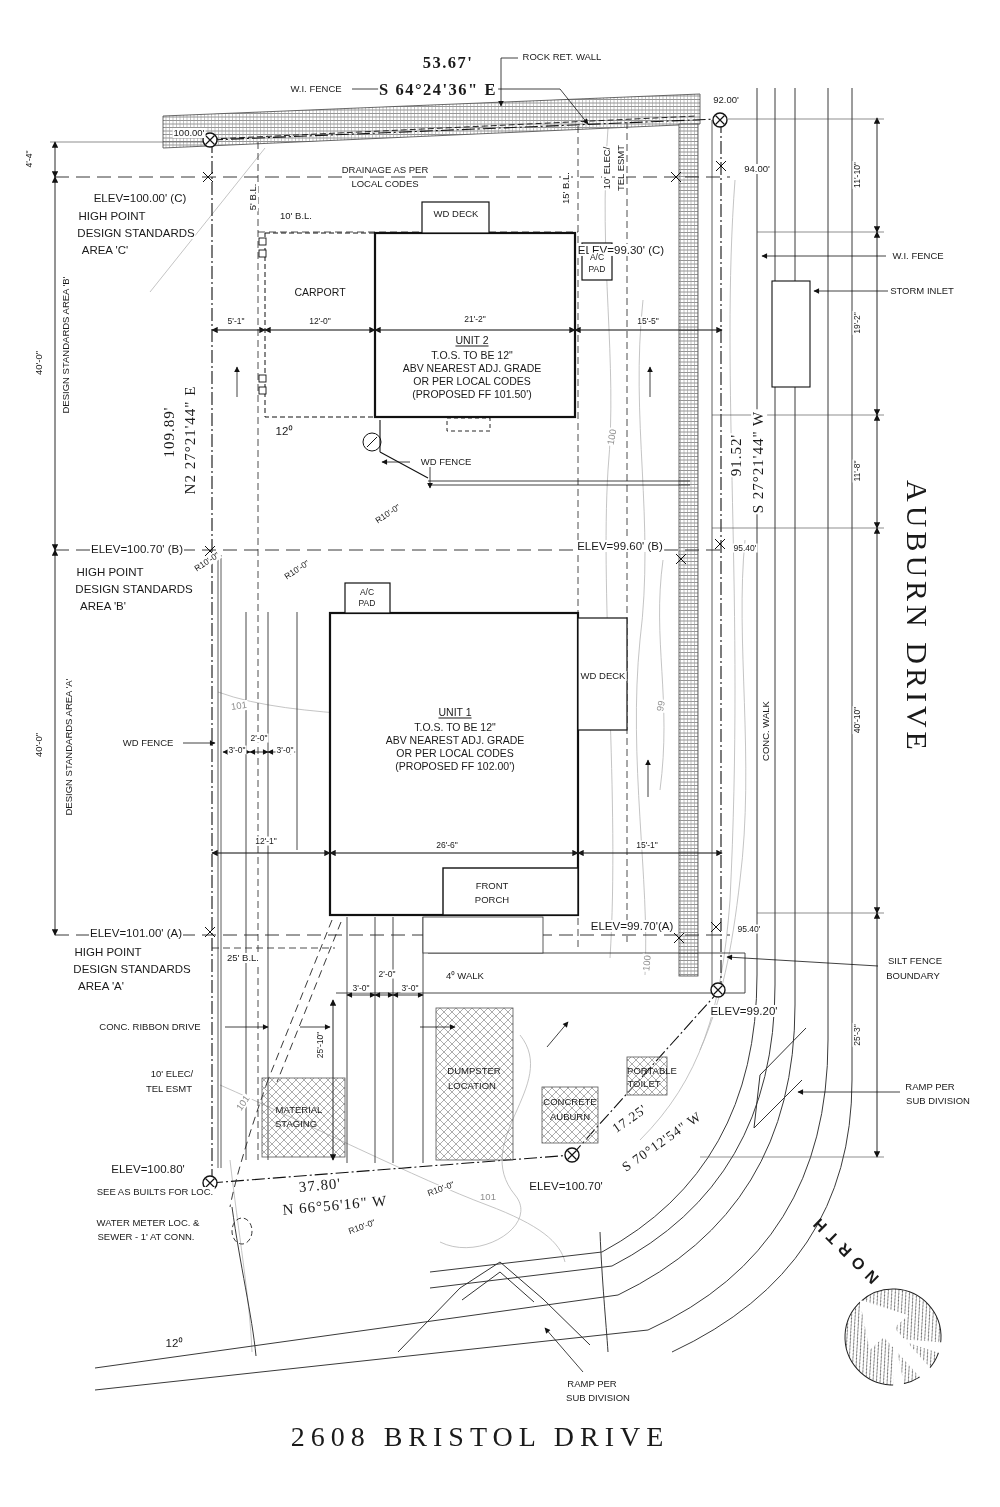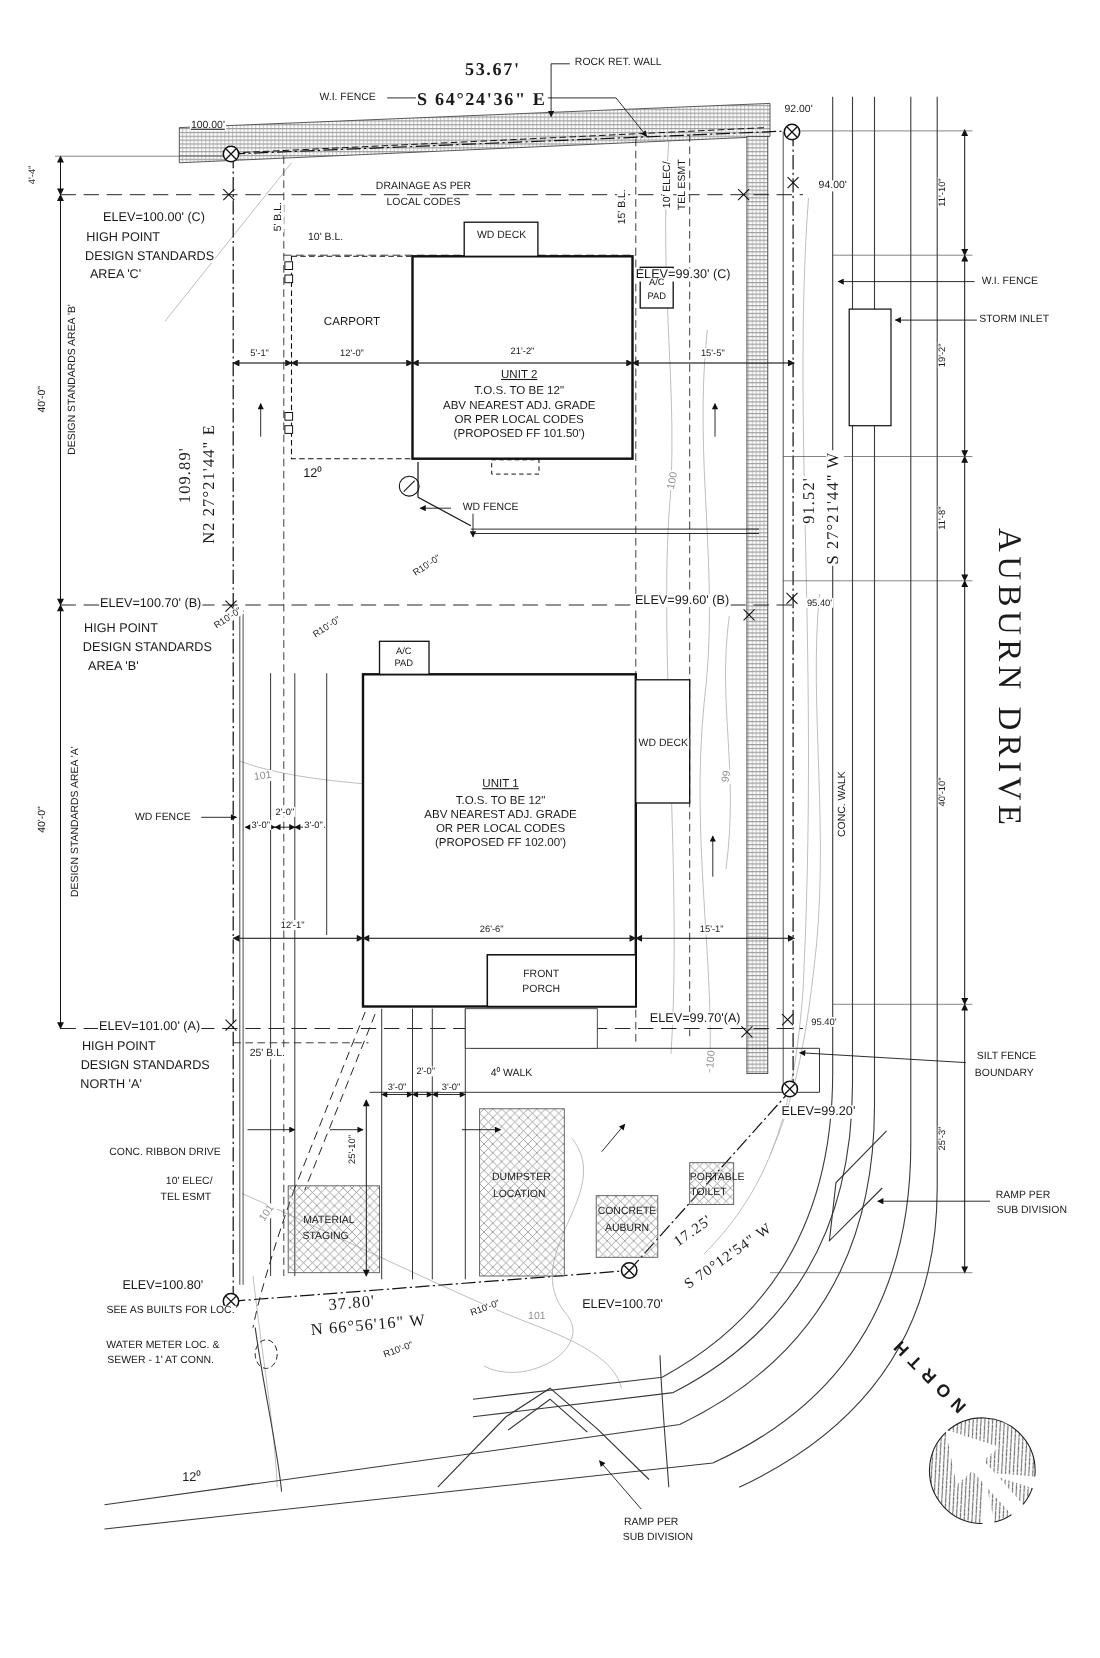--- a/index.html
+++ b/index.html
@@ -250,21 +250,21 @@
     <rect x="-7" y="-8" width="14" height="58" fill="#fff"></rect>
     <polygon points="0,2 -36,40 -26,47" fill="#fff"></polygon>
     <polygon points="0,2 36,40 26,47" fill="#fff"></polygon>
   </g>
 </svg>
 
 <div class="lb sf b16" style="left:428px;top:63px;margin-left:20px;">53.67'</div>
 <div class="lb sf b16" style="left:438px;top:90px;">S 64°24'36" E</div>
 <div class="lb s9" style="left:316px;top:89px;">W.I. FENCE</div>
 <div class="lb s9" style="left:562px;top:57px;">ROCK RET. WALL</div>
-<div class="lb s9" style="left:189px;top:114px;text-decoration:underline;">100.00'</div>
+<div class="lb s9" style="left:189px;top:133px;">100.00'</div>
 <div class="lb s9" style="left:726px;top:100px;text-align:right;">92.00'</div>
 <div class="lb s9" style="left:757px;top:169px;">94.00'</div>
 <div class="lb s9" style="left:385px;top:170px;">DRAINAGE AS PER</div>
 <div class="lb s9" style="left:385px;top:184px;">LOCAL CODES</div>
 <div class="lb s9" style="left:607px;top:168px;transform:translate(-50%,-50%) rotate(-90deg);">10' ELEC/</div>
 <div class="lb s9" style="left:621px;top:168px;transform:translate(-50%,-50%) rotate(-90deg);">TEL ESMT</div>
 <div class="lb s11" style="left:621px;top:202px;margin-top:48px;">ELEV=99.30' (C)</div>
 <div class="lb s9" style="left:253px;top:197px;transform:translate(-50%,-50%) rotate(-90deg);">5' B.L.</div>
 <div class="lb s9" style="left:566px;top:188px;transform:translate(-50%,-50%) rotate(-90deg);">15' B.L.</div>
 <div class="lb s9" style="left:296px;top:216px;">10' B.L.</div>
@@ -341,30 +341,30 @@
 <div class="lb s8" style="left:447px;top:845px;">26'-6"</div>
 <div class="lb s8" style="left:647px;top:845px;">15'-1"</div>
 <div class="lb s9" style="left:492px;top:886px;">FRONT</div>
 <div class="lb s9" style="left:492px;top:900px;">PORCH</div>
 
 <div class="lb s11" style="left:632px;top:926px;">ELEV=99.70'(A)</div>
 <div class="lb s8" style="left:749px;top:929px;">95.40'</div>
 <div class="lb s11" style="left:136px;top:933px;">ELEV=101.00' (A)</div>
 <div class="lb s11" style="left:108px;top:952px;">HIGH POINT</div>
 <div class="lb s11" style="left:132px;top:969px;">DESIGN STANDARDS</div>
-<div class="lb s11" style="left:101px;top:986px;">NORTH 'A'</div>
+<div class="lb s11" style="left:101px;top:986px;">AREA 'A'</div>
 <div class="lb s9" style="left:243px;top:958px;">25' B.L.</div>
 <div class="lb s9" style="left:915px;top:961px;">SILT FENCE</div>
 <div class="lb s9" style="left:913px;top:976px;">BOUNDARY</div>
 <div class="lb s9" style="left:465px;top:976px;">4⁰ WALK</div>
 <div class="lb s8" style="left:387px;top:974px;">2'-0"</div>
 <div class="lb s8" style="left:361px;top:988px;">3'-0"</div>
 <div class="lb s8" style="left:410px;top:988px;">3'-0"</div>
 
-<div class="lb s9" style="left:150px;top:1027px;margin-top:21px;">CONC. RIBBON DRIVE</div>
+<div class="lb s9" style="left:150px;top:1027px;">CONC. RIBBON DRIVE</div>
 <div class="lb s8" style="left:320px;top:1045px;transform:translate(-50%,-50%) rotate(-90deg);">25'-10"</div>
 <div class="lb s11" style="left:744px;top:1011px;">ELEV=99.20'</div>
 <div class="lb s9" style="left:172px;top:1074px;">10' ELEC/</div>
 <div class="lb s9" style="left:169px;top:1089px;">TEL ESMT</div>
 <div class="lb s9 gray" style="left:243px;top:1103px;transform:translate(-50%,-50%) rotate(-55deg);">101</div>
 <div class="lb s9 nobg" style="left:299px;top:1110px;">MATERIAL</div>
 <div class="lb s9 nobg" style="left:296px;top:1124px;">STAGING</div>
 <div class="lb s9 nobg" style="left:474px;top:1071px;">DUMPSTER</div>
 <div class="lb s9 nobg" style="left:472px;top:1086px;">LOCATION</div>
 <div class="lb s9 nobg" style="left:570px;top:1102px;">CONCRETE</div>
@@ -384,14 +384,15 @@
 <div class="lb s8" style="left:362px;top:1227px;transform:translate(-50%,-50%) rotate(-20deg);">R10'-0"</div>
 <div class="lb s9 gray nobg" style="left:488px;top:1197px;">101</div>
 <div class="lb s9" style="left:148px;top:1223px;">WATER METER LOC. &amp;</div>
 <div class="lb s9" style="left:146px;top:1237px;">SEWER - 1' AT CONN.</div>
 <div class="lb s9" style="left:155px;top:1192px;">SEE AS BUILTS FOR LOC.</div>
 <div class="lb s11 nobg" style="left:174px;top:1343px;">12⁰</div>
 <div class="lb s9" style="left:592px;top:1384px;">RAMP PER</div>
 <div class="lb s9" style="left:598px;top:1398px;">SUB DIVISION</div>
 
 <div class="lb north nobg" style="left:844px;top:1248px;transform:translate(-50%,-50%) rotate(-135deg);">NORTH</div>
+<div class="lb sf addr" style="left:480px;top:1437px;">2608 BRISTOL DRIVE</div>
 
 </div>
 
 </body></html>

